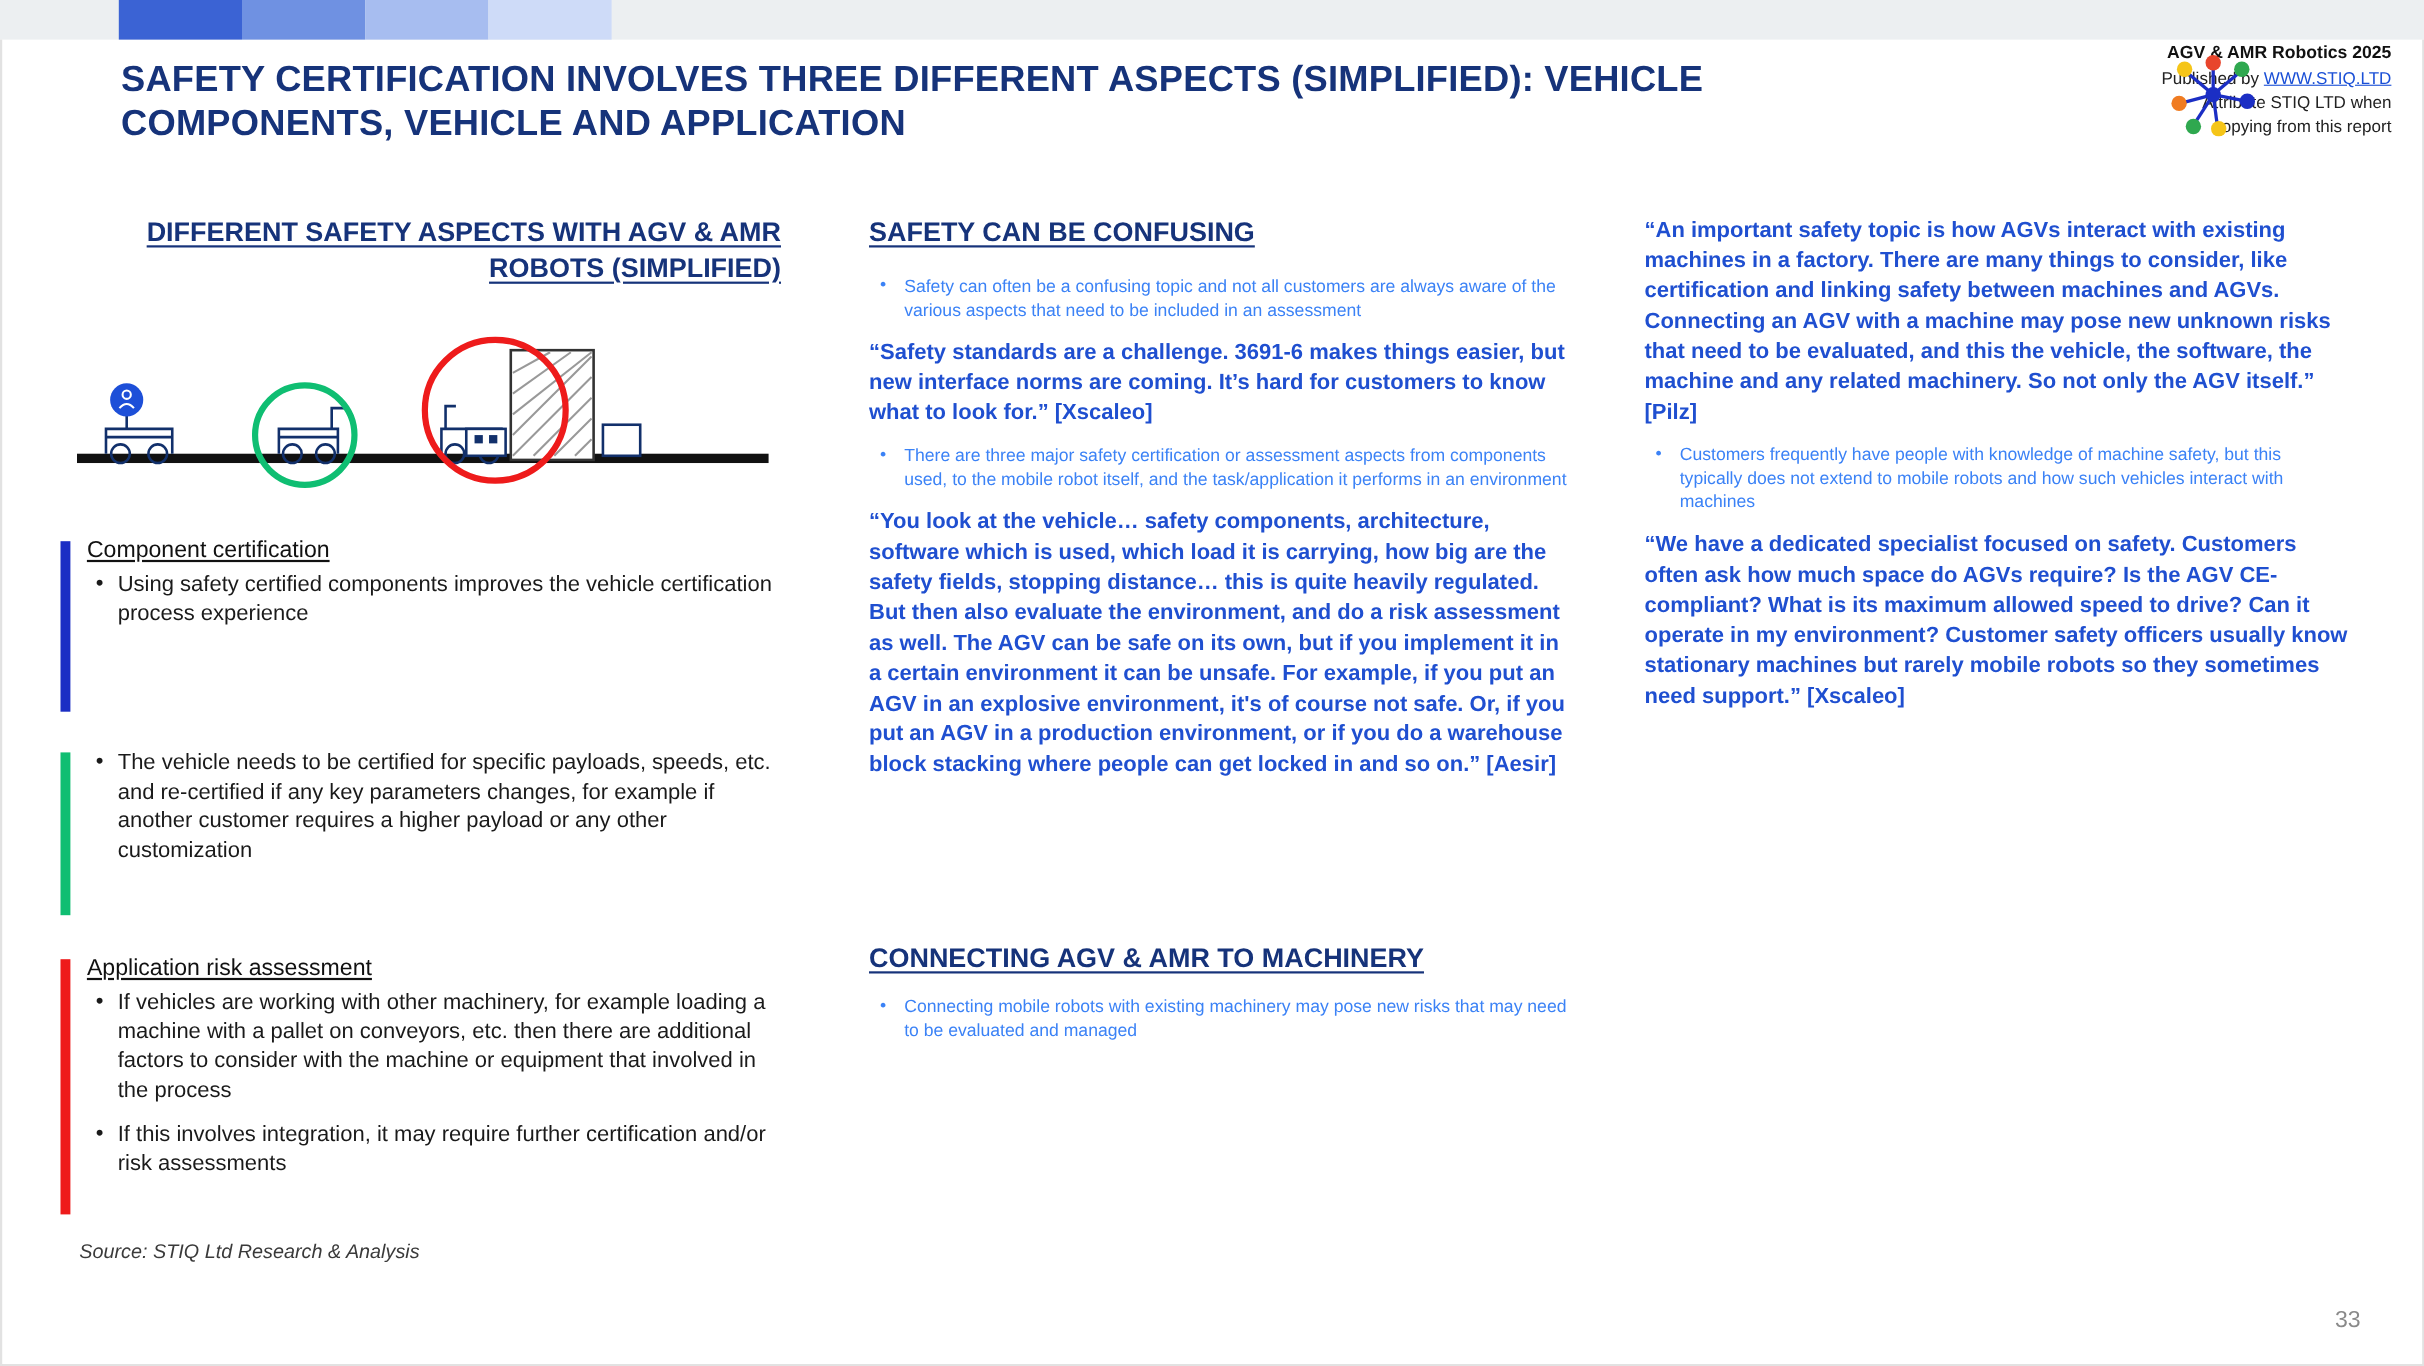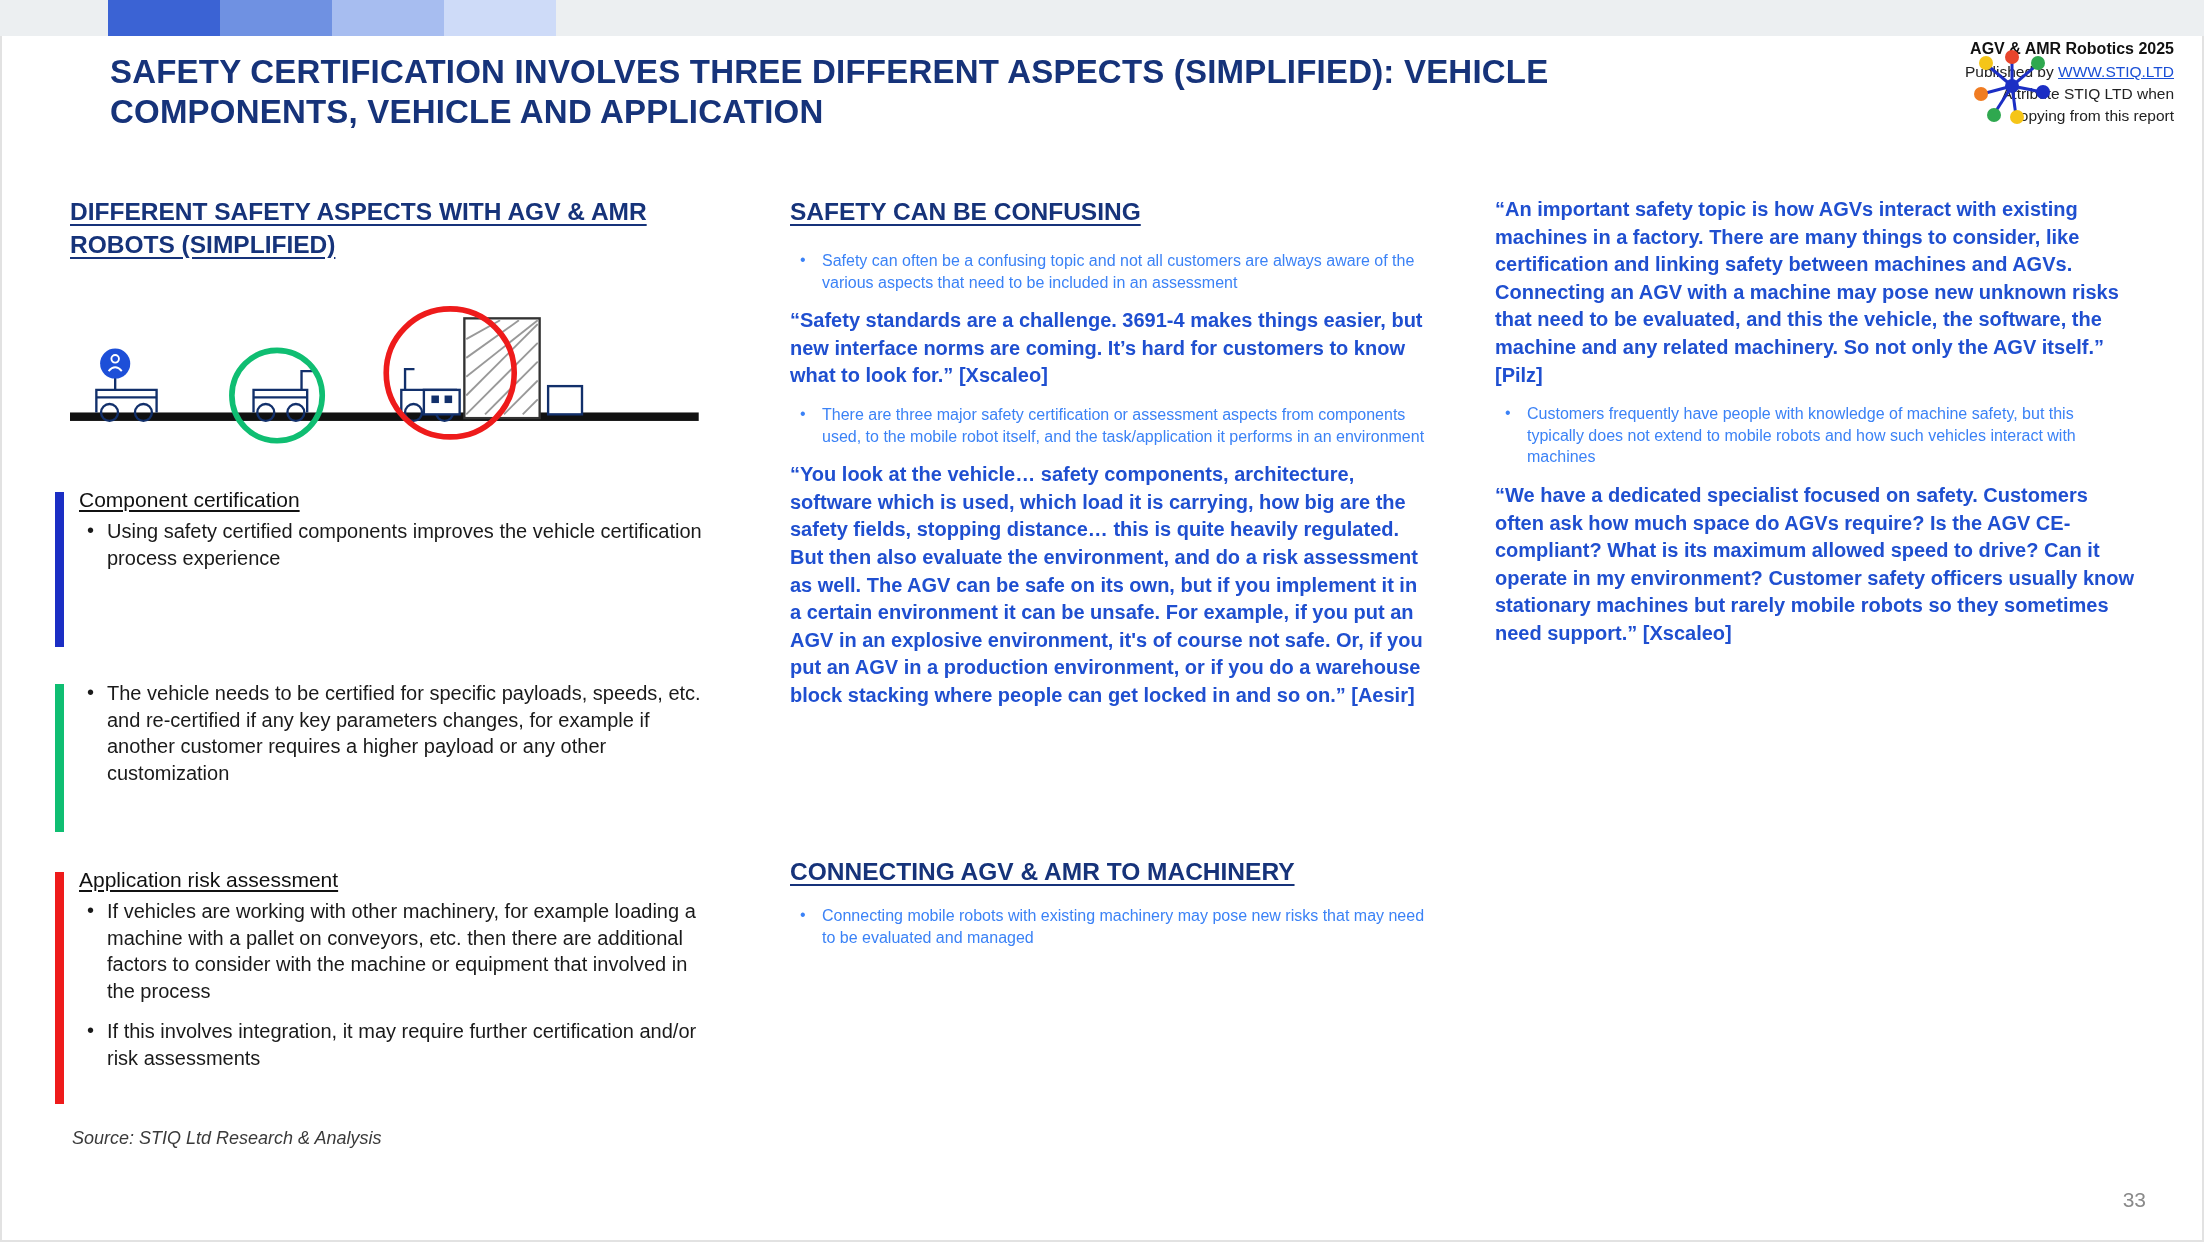--- a/index.html
+++ b/index.html
@@ -91,21 +91,21 @@
     font-size: 24.5px;
     font-weight: bold;
     color: #16337a;
     text-decoration: underline;
     text-underline-offset: 4px;
   }
   .left-head {
     width: 640px;
     left: 70px;
     top: 196px;
-    text-align: left;
+    text-align: right;
     line-height: 1.33;
   }
 
   .diagram {
     position: absolute;
     left: 50px;
     top: 292px;
     width: 680px;
     height: 160px;
   }
@@ -314,21 +314,21 @@
       <li>If vehicles are working with other machinery, for example loading a machine with a pallet on conveyors, etc. then there are additional factors to consider with the machine or equipment that involved in the process</li>
       <li>If this involves integration, it may require further certification and/or risk assessments</li>
     </ul>
   </div>
 
   <div class="source">Source: STIQ Ltd Research &amp; Analysis</div>
 
   <div class="colhead mid-head">SAFETY CAN BE CONFUSING</div>
   <div class="mid-col">
     <div class="para-bullet">Safety can often be a confusing topic and not all customers are always aware of the various aspects that need to be included in an assessment</div>
-    <div class="quote">“Safety standards are a challenge. 3691-4 makes things easier, but new interface norms are coming. It’s hard for customers to know what to look for.” [Xscaleo]</div>
+    <div class="quote">“Safety standards are a challenge. 3691-6 makes things easier, but new interface norms are coming. It’s hard for customers to know what to look for.” [Xscaleo]</div>
     <div class="para-bullet">There are three major safety certification or assessment aspects from components used, to the mobile robot itself, and the task/application it performs in an environment</div>
     <div class="quote">“You look at the vehicle… safety components, architecture, software which is used, which load it is carrying, how big are the safety fields, stopping distance… this is quite heavily regulated. But then also evaluate the environment, and do a risk assessment as well. The AGV can be safe on its own, but if you implement it in a certain environment it can be unsafe. For example, if you put an AGV in an explosive environment, it's of course not safe. Or, if you put an AGV in a production environment, or if you do a warehouse block stacking where people can get locked in and so on.” [Aesir]</div>
   </div>
   <div class="colhead mid-head2">CONNECTING AGV &amp; AMR TO MACHINERY</div>
   <div style="position:absolute; left:790px; top:905px; width:640px;">
     <div class="para-bullet">Connecting mobile robots with existing machinery may pose new risks that may need to be evaluated and managed</div>
   </div>
 
   <div class="right-col">
     <div class="quote">“An important safety topic is how AGVs interact with existing machines in a factory. There are many things to consider, like certification and linking safety between machines and AGVs. Connecting an AGV with a machine may pose new unknown risks that need to be evaluated, and this the vehicle, the software, the machine and any related machinery. So not only the AGV itself.” [Pilz]</div>

